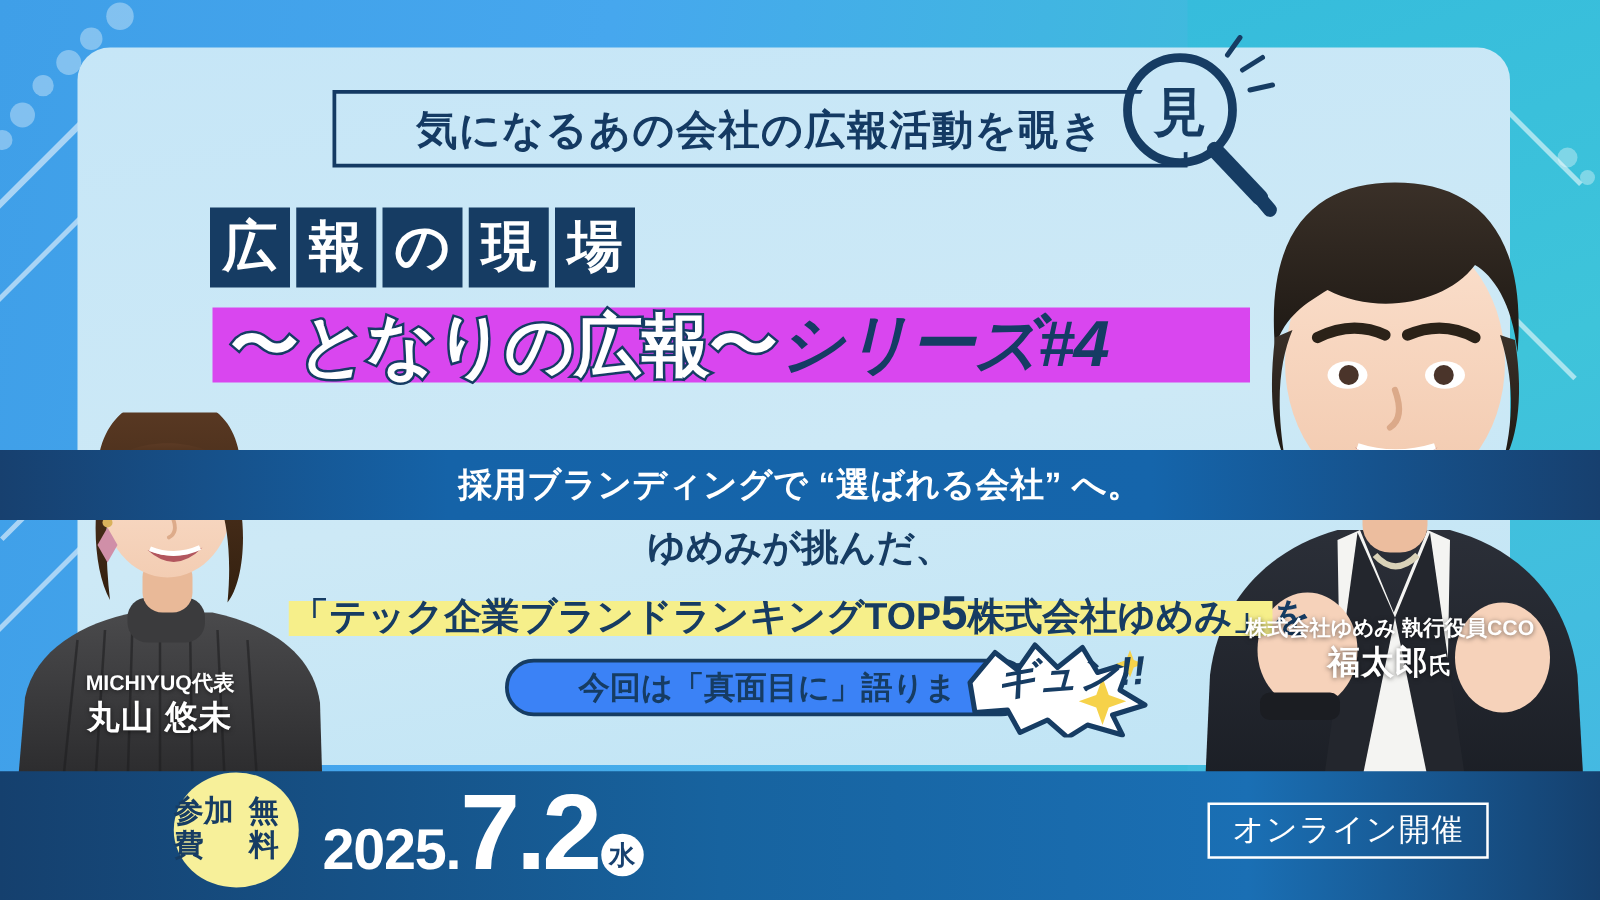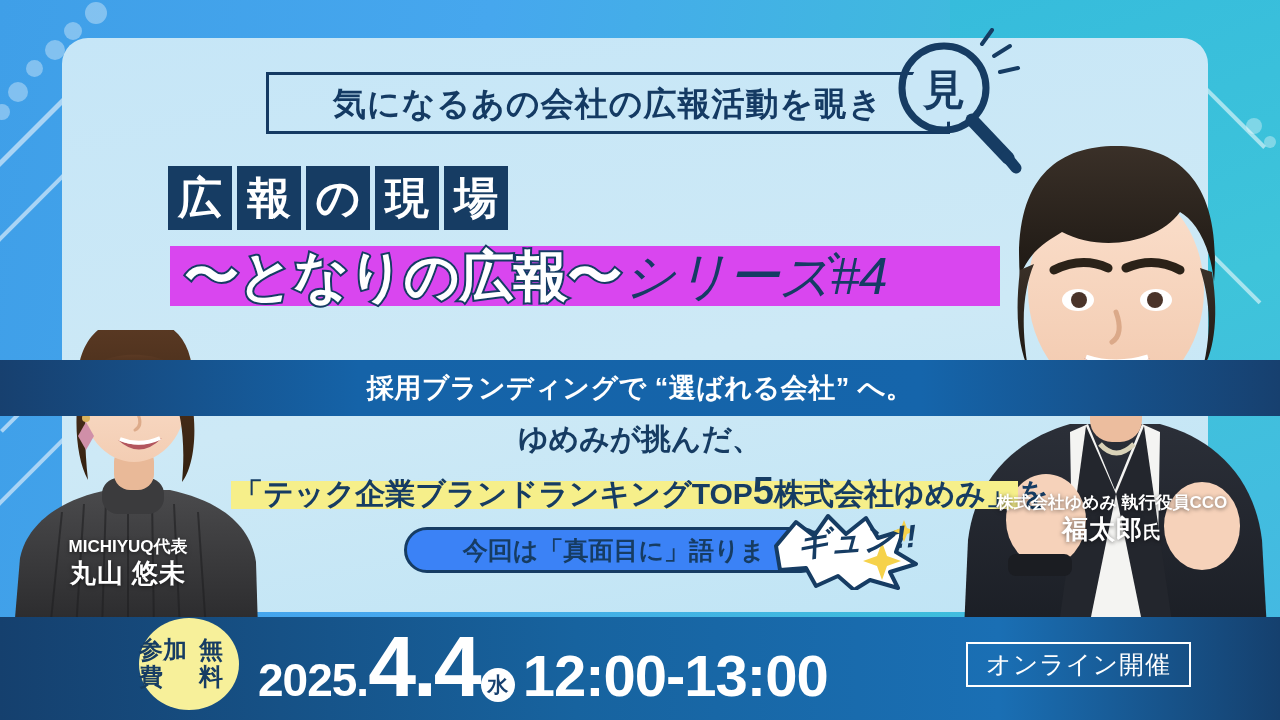--- a/index.html
+++ b/index.html
@@ -90,21 +90,21 @@
   .subtitle-outline {
     font-size: 55px; font-weight: 700;
     color: #ffffff;
     -webkit-text-stroke: 4px #153c64;
     paint-order: stroke fill;
     letter-spacing: -1px;
     line-height: 1;
     white-space: nowrap;
   }
   .subtitle-solid {
-    font-size: 52px; font-weight: 400;
+    font-size: 52px; font-weight: 700;
     color: #153c64;
     font-style: italic;
     letter-spacing: -1px;
     line-height: 1;
     white-space: nowrap;
     margin-left: 2px;
   }
 
   
   .blue-band {
@@ -445,22 +445,21 @@
 
   <div class="bottom-bar"></div>
 
   <div class="free-badge">
     <span>参加費</span>
     <span>無料</span>
   </div>
 
   <div class="date-block">
     <span class="d-year">2025.</span>
-    <span class="d-big">4.4</span>
+    <span class="d-big">7.2</span>
     <span class="d-dow">水</span>
-    <span class="d-time">12:00-13:00</span>
   </div>
 
   <div class="online-box">
     <span>オンライン開催</span>
   </div>
 
 </div>
 
 </body></html>

